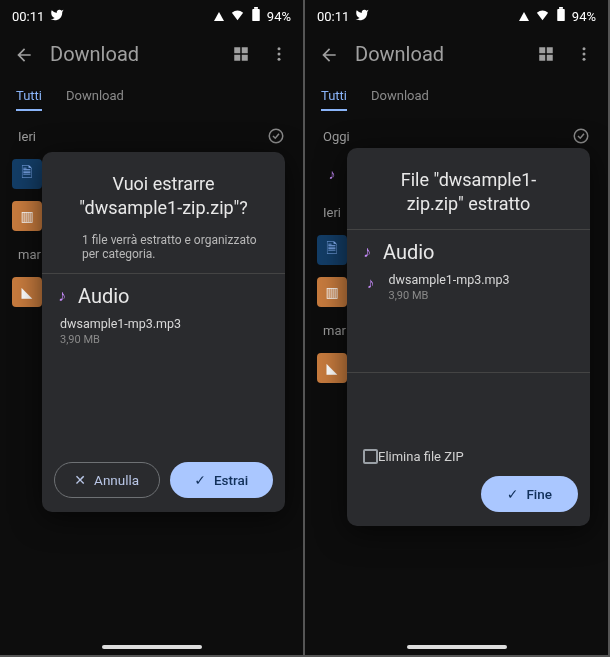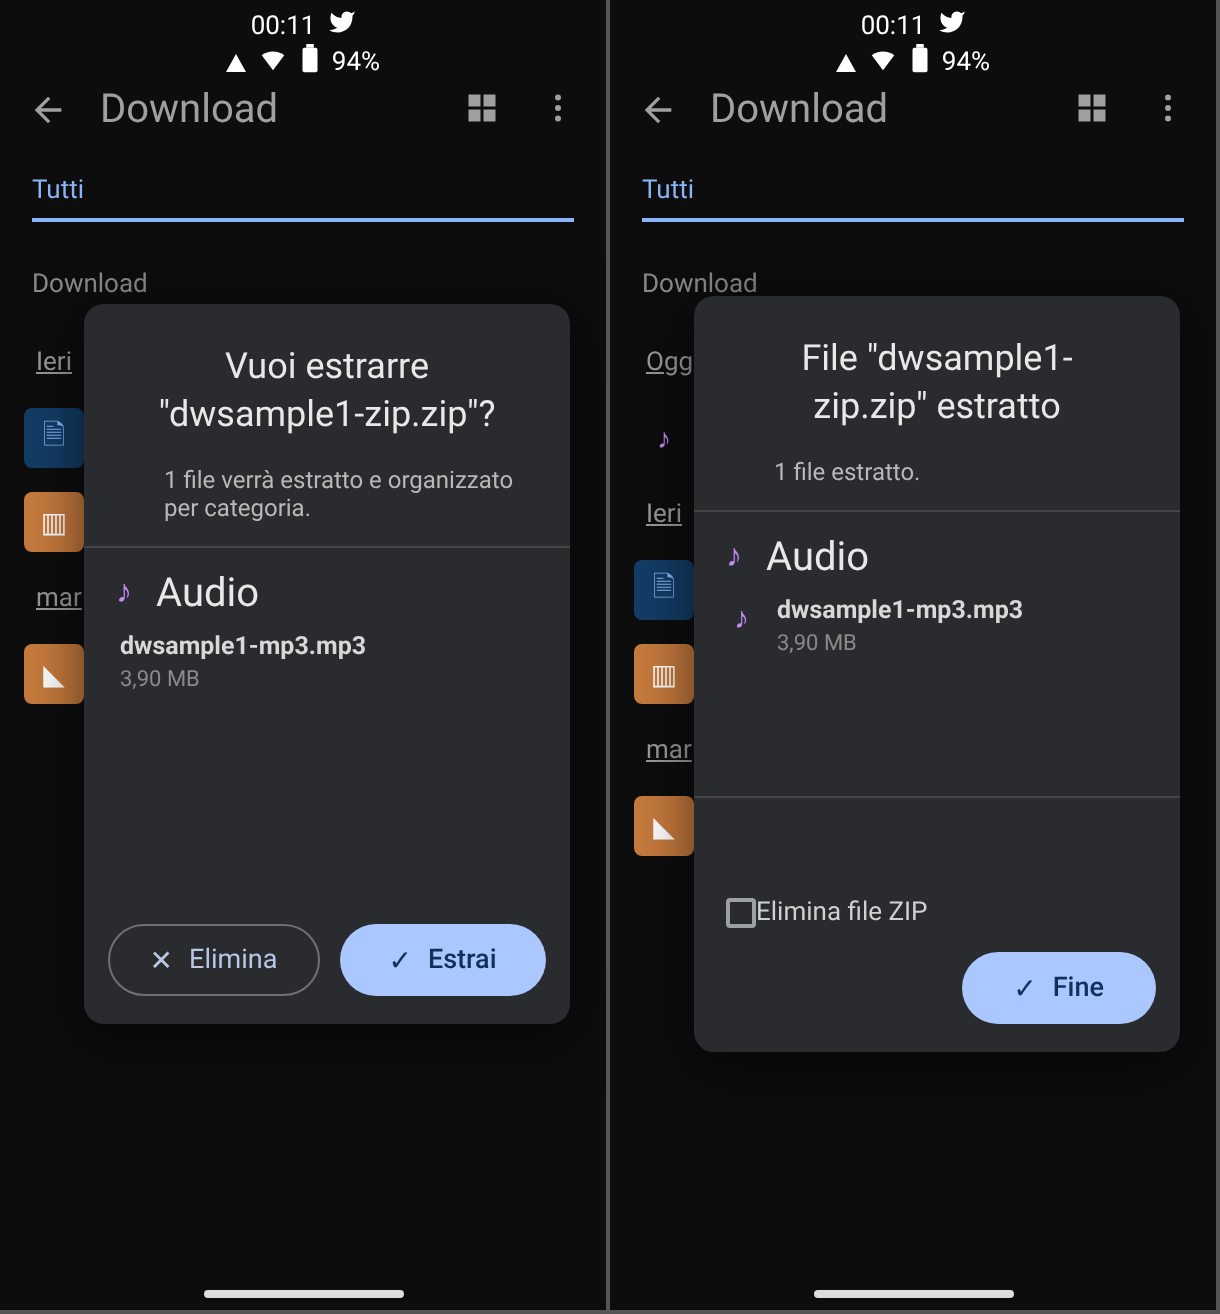--- a/index.html
+++ b/index.html
@@ -1,48 +1,48 @@
 <!DOCTYPE html>
 <html><head>
 <meta charset="utf-8">
 <style>
   * { margin:0; padding:0; box-sizing:border-box; font-family: Roboto, -apple-system, sans-serif; }
   body { background:#555; display:flex; gap:2px; width:610px; height:657px; }
   .phone { width:303px; height:655px; background:#0d0d0d; position:relative; overflow:hidden; }
-  .status { display:flex; justify-content:space-between; align-items:center; padding:4px 12px 0 12px; color:#fff; font-size:13px; height:28px;flex-direction:column;}
+  .status { display:flex; justify-content:space-between; align-items:center; padding:4px 12px 0 12px; color:#fff; font-size:13px; height:28px;}
   .status .left, .status .right { display:flex; align-items:center; gap:6px; }
   .tri { width:0; height:0; border-left:5px solid transparent; border-right:5px solid transparent; border-bottom:9px solid #fff; }
   .appbar { display:flex; align-items:center; gap:18px; padding:14px 14px 8px 14px; color:#a0a0a0; }
   .arrow-back { width:18px; height:18px; }
   .arrow-back svg, .grid-ic svg, .more-ic svg { fill:#a0a0a0; }
   .title { font-size:20px; color:#a0a0a0; flex:1; }
   .grid-ic, .more-ic { width:20px; height:20px; display:flex; align-items:center; justify-content:center;}
-  .tabs { display:flex; gap:24px; padding:14px 16px 8px; font-size:13px;flex-direction:column; }
+  .tabs { display:flex; gap:24px; padding:14px 16px 8px; font-size:13px; }
   .tab { color:#8a8a8a; padding-bottom:6px; }
   .tab.active { color:#8ab4f8; border-bottom:2px solid #8ab4f8; }
-  .section-row { display:flex; justify-content:space-between; align-items:center; padding:8px 18px; color:#9a9a9a; font-size:13px;text-decoration:underline; }
+  .section-row { display:flex; justify-content:space-between; align-items:center; padding:8px 18px; color:#9a9a9a; font-size:13px; }
   .check-circ { width:18px; height:18px; }
   .file-row { display:flex; align-items:center; padding:6px 12px; gap:12px; }
   .file-row .thumb { width:30px; height:30px; border-radius:4px; display:flex; align-items:center; justify-content:center; font-size:14px;}
   .thumb.doc { background:#133d66; color:#8ab4f8; }
   .thumb.orange { background:#c77b3e; color:#fff; }
   .thumb.purple { background:transparent; color:#c58af9; }
   .file-more { color:#9a9a9a; font-size:18px; padding:0 2px; margin-left:auto; line-height:1; }
   .navbar-pill { position:absolute; bottom:6px; left:50%; transform:translateX(-50%); width:100px; height:4px; border-radius:2px; background:#ddd; }
   
   .dialog { position:absolute; left:42px; right:18px; background:#2a2b2e; border-radius:10px; color:#e0e0e0; padding:18px 16px 16px; box-shadow:0 6px 30px rgba(0,0,0,.6); }
   .dialog.d1 { top:152px; height:360px; }
   .dialog.d2 { top:148px; height:378px; }
   .dialog h2 { font-size:18px; font-weight:400; text-align:center; line-height:1.35; margin:2px 10px 12px; color:#e8e8e8;}
   .dialog .sub { font-size:12px; color:#b8b8b8; margin-bottom:12px;margin-left:24px; }
   .dialog hr { border:none; border-top:1px solid #444; margin:4px -16px 10px; }
   .cat-row { display:flex; align-items:center; gap:12px; margin:6px 0 8px;}
   .cat-row .note-ic { color:#c58af9; font-size:16px; }
   .cat-row .cat-label { font-size:20px; color:#e8e8e8; }
-  .f-name { font-size:12.5px; color:#d8d8d8;font-weight:bold; }
+  .f-name { font-size:12.5px; color:#d8d8d8; }
   .f-size { font-size:11px; color:#8a8a8a; margin-top:2px;}
   .d1-file { margin:2px 0 0 2px; }
   .d2-file { display:flex; align-items:flex-start; gap:14px; margin:4px 0 0 4px; }
   .d2-file .note-ic { color:#c58af9; font-size:15px; margin-top:2px; }
   .btn-row { position:absolute; left:12px; right:12px; bottom:14px; display:flex; gap:10px; justify-content:flex-end; }
   .btn { flex:1; height:36px; border-radius:18px; font-size:13.5px; display:flex; align-items:center; justify-content:center; gap:8px; cursor:pointer; }
   .btn.outline { border:1px solid #6e7174; color:#b9c6e6; background:transparent; }
   .btn.fill { background:#aac7ff; color:#11305a; font-weight:500; border:none; }
   .btn.single { flex:0 0 auto; padding:0 26px; }
   .chk-row { position:absolute; left:16px; bottom:62px; display:flex; align-items:center; font-size:13px; color:#d0d0d0;}
@@ -132,21 +132,21 @@
       <span class="note-ic">♪</span>
       <span class="cat-label">Audio</span>
     </div>
     <div class="d1-file">
       <div class="f-name">dwsample1-mp3.mp3</div>
       <div class="f-size">3,90 MB</div>
     </div>
     <div class="btn-row">
       <div class="btn outline">
         <span class="x-ic">✕</span>
-        <span>Elimina</span>
+        <span>Annulla</span>
       </div>
       <div class="btn fill">
         <span class="ck-ic">✓</span>
         <span>Estrai</span>
       </div>
     </div>
   </div>
 
   <div class="navbar-pill"></div>
 </div>
@@ -230,21 +230,20 @@
           <circle cx="12" cy="12" r="9"></circle>
           <path d="M8 12l3 3 5-6"></path>
         </svg></span>
   </div>
   <div class="file-row">
     <div class="thumb orange">◣</div>
   </div>
 
   <div class="dialog d2">
     <h2>File "dwsample1-zip.zip" estratto</h2>
-    <div class="sub">1 file estratto.</div>
     <hr>
     <div class="cat-row">
       <span class="note-ic">♪</span>
       <span class="cat-label">Audio</span>
     </div>
     <div class="d2-file">
       <span class="note-ic">♪</span>
       <div>
         <div class="f-name">dwsample1-mp3.mp3</div>
         <div class="f-size">3,90 MB</div>

